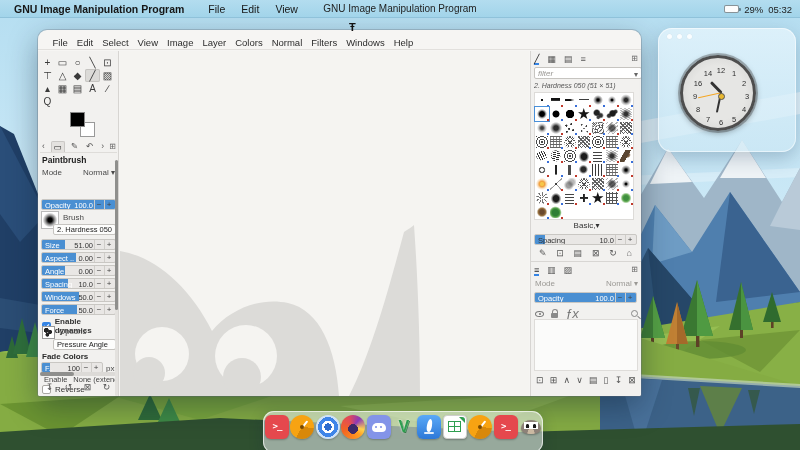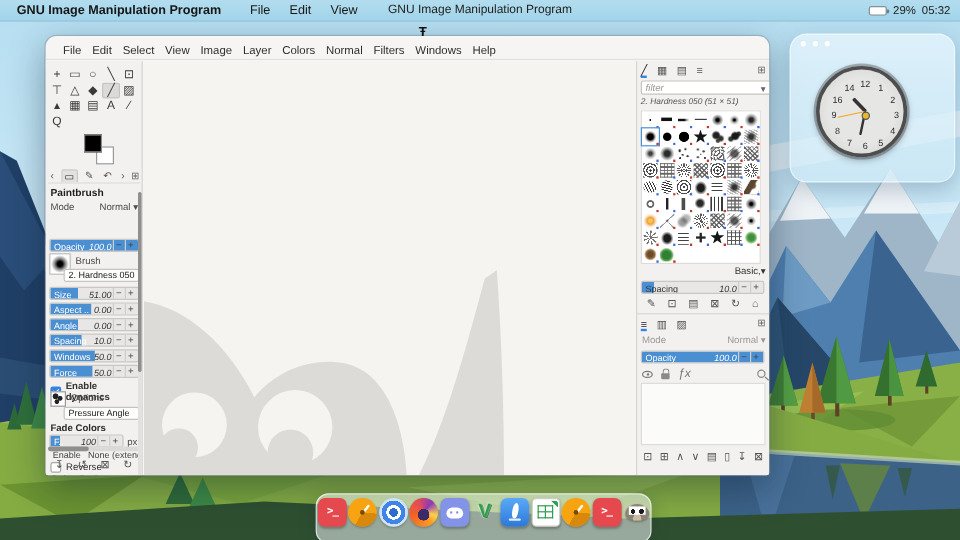--- a/index.html
+++ b/index.html
@@ -56,21 +56,21 @@
   #fgbg .bg{position:absolute;left:42px;top:71px;width:15px;height:15px;background:#fff;border:1px solid #999;}
   #opttabs{position:absolute;left:2px;top:90px;width:77px;height:12px;display:flex;gap:4px;border-bottom:1px solid #dedcd9;}
   #opttabs span{font-size:8.5px;line-height:11px;color:#555;padding:0 2px;}
   #opttabs span.sel{background:#e4e2df;border:1px solid #c9c7c4;border-bottom:none;border-radius:2px 2px 0 0;color:#222;}
   .ptitle{position:absolute;left:4px;top:104px;font-size:8.5px;font-weight:bold;color:#1e1e1e;}
   .moderow{position:absolute;left:4px;top:117px;width:73px;display:flex;justify-content:space-between;font-size:8px;color:#4a4a4a;}
 
   .srow{position:absolute;left:3px;width:75px;height:11px;background:#e9e7e5;border:1px solid #c9c7c3;border-radius:2px;overflow:hidden;font-size:7.5px;line-height:9px;}
   .srow .sfill{position:absolute;left:0;top:0;bottom:0;background:#4a8fd2;}
   .srow .slab{position:absolute;left:3px;top:1px;color:#fff;white-space:nowrap;}
-  .srow .sval{position:absolute;right:22px;top:1px;color:#333;font-style:italic;}
+  .srow .sval{position:absolute;right:22px;top:1px;color:#333;}
   .srow .sm{position:absolute;right:12px;top:0;width:9px;text-align:center;color:#444;border-left:1px solid #cfcdc9;font-size:8px;}
   .srow .sp{position:absolute;right:2px;top:0;width:9px;text-align:center;color:#444;border-left:1px solid #cfcdc9;font-size:8px;}
   .srow.full .sval{color:#fff;}
 
   .brushthumb{position:absolute;left:3px;top:160px;width:18px;height:18px;background:#fff;border:1px solid #bbb;
     background-image:radial-gradient(circle,#000 0 18%,rgba(0,0,0,.45) 40%,transparent 65%);}
   .fieldbox{position:absolute;left:15px;width:63px;height:11px;background:#fdfdfc;border:1px solid #c6c4c0;border-radius:2px;
     font-size:7.5px;line-height:10px;padding-left:3px;color:#222;white-space:nowrap;overflow:hidden;}
   .cbrow{position:absolute;left:4px;display:flex;align-items:center;gap:4px;font-size:8px;color:#333;}
   .cb{width:9px;height:9px;border-radius:2px;background:#3584e4;position:relative;}
@@ -146,35 +146,35 @@
   .b-sun::before{background:radial-gradient(circle,#f6c64a 0 18%,#f09d3e 32%,rgba(240,160,60,.35) 52%,transparent 72%);}
   .b-sparkle::before{background:radial-gradient(circle,#333 0 8%,transparent 12%),conic-gradient(transparent 0 40deg,rgba(0,0,0,.4) 45deg 50deg,transparent 55deg 130deg,rgba(0,0,0,.4) 135deg 140deg,transparent 145deg 220deg,rgba(0,0,0,.4) 225deg 230deg,transparent 235deg);}
   .b-smoke::before{background:radial-gradient(ellipse at 40% 60%,rgba(60,60,60,.5) 0 25%,transparent 50%),radial-gradient(ellipse at 65% 35%,rgba(80,80,80,.4) 0 22%,transparent 46%);}
   .b-swirl::before{background:repeating-conic-gradient(rgba(0,0,0,.55) 0 14deg,transparent 14deg 40deg);border-radius:50%;}
   .b-cross::before{background:linear-gradient(#222,#222) 50% 50%/70% 16% no-repeat,linear-gradient(#222,#222) 50% 50%/16% 70% no-repeat;}
   .b-gridtex::before{background:repeating-linear-gradient(0deg,#555 0 1px,transparent 1px 3.2px),repeating-linear-gradient(90deg,#555 0 1px,transparent 1px 3.2px);}
   .b-leaf::before{background:radial-gradient(ellipse at 50% 50%,#3f8f3f 0 28%,#6cb05c 44%,transparent 64%);}
   .b-pepper::before{background:radial-gradient(ellipse at 45% 55%,#2f7f35 0 34%,#57a34a 50%,transparent 68%);}
   .b-moth::before{background:radial-gradient(ellipse at 50% 50%,#6b4a2e 0 26%,#97713f 44%,transparent 62%);}
 
-  .tagrow{position:absolute;left:4px;top:170px;width:103px;display:flex;justify-content:flex-end;font-size:8px;color:#333;}
+  .tagrow{position:absolute;left:4px;top:170px;width:103px;display:flex;justify-content:center;font-size:8px;color:#333;}
   #rspacing{top:183px;left:3px;width:103px;}
   #rspacing .slab{color:#333;}
   #ractions{position:absolute;left:3px;top:197px;width:103px;display:flex;justify-content:space-around;}
   #ractions span{font-size:9px;color:#555;}
   .rdivider{position:absolute;left:0;top:210px;width:111px;height:1px;background:#d8d6d3;}
   #lmode{position:absolute;left:4px;top:228px;width:103px;display:flex;font-size:8px;color:#9b9995;align-items:center;}
   #lmode .mv{margin-left:auto;}
   #ropacity{top:241px;left:3px;width:103px;}
   #locksrow{position:absolute;left:4px;top:255px;width:103px;display:flex;align-items:center;gap:7px;}
   .mini-eye{width:9px;height:6px;border:1px solid #777;border-radius:50%;position:relative;}
   .mini-eye::after{content:"";position:absolute;left:2.5px;top:1px;width:2.5px;height:2.5px;border-radius:50%;background:#777;}
   .mini-lock{width:7px;height:5px;background:#8a8a8a;position:relative;margin-top:3px;border-radius:1px;}
   .mini-lock::before{content:"";position:absolute;left:1px;top:-3.5px;width:3.5px;height:3.5px;border:1px solid #8a8a8a;border-bottom:none;border-radius:3px 3px 0 0;}
-  .fxlab{font-size:10px;color:#777;font-style:italic;}
+  .fxlab{font-size:13px;color:#777;font-style:italic;}
   .mini-search{margin-left:auto;width:7px;height:7px;border:1.2px solid #888;border-radius:50%;position:relative;}
   .mini-search::after{content:"";position:absolute;left:5px;top:6px;width:4px;height:1.2px;background:#888;transform:rotate(40deg);}
   #layerarea{position:absolute;left:3px;top:268px;width:104px;height:52px;background:#fbfbfa;border:1px solid #dedcd9;}
   #rfooter{position:absolute;left:2px;top:324px;width:106px;display:flex;justify-content:space-around;}
   #rfooter span{font-size:9px;color:#555;}
 
   
   #dock{position:absolute;left:263px;top:411px;width:280px;height:42px;border-radius:11px;
     background:rgba(248,252,255,.52);box-shadow:inset 0 0 0 1px rgba(255,255,255,.65),0 4px 14px rgba(20,40,60,.25);z-index:45;
     display:flex;align-items:flex-start;padding:4px 2px 0 2px;gap:1.4px;}

